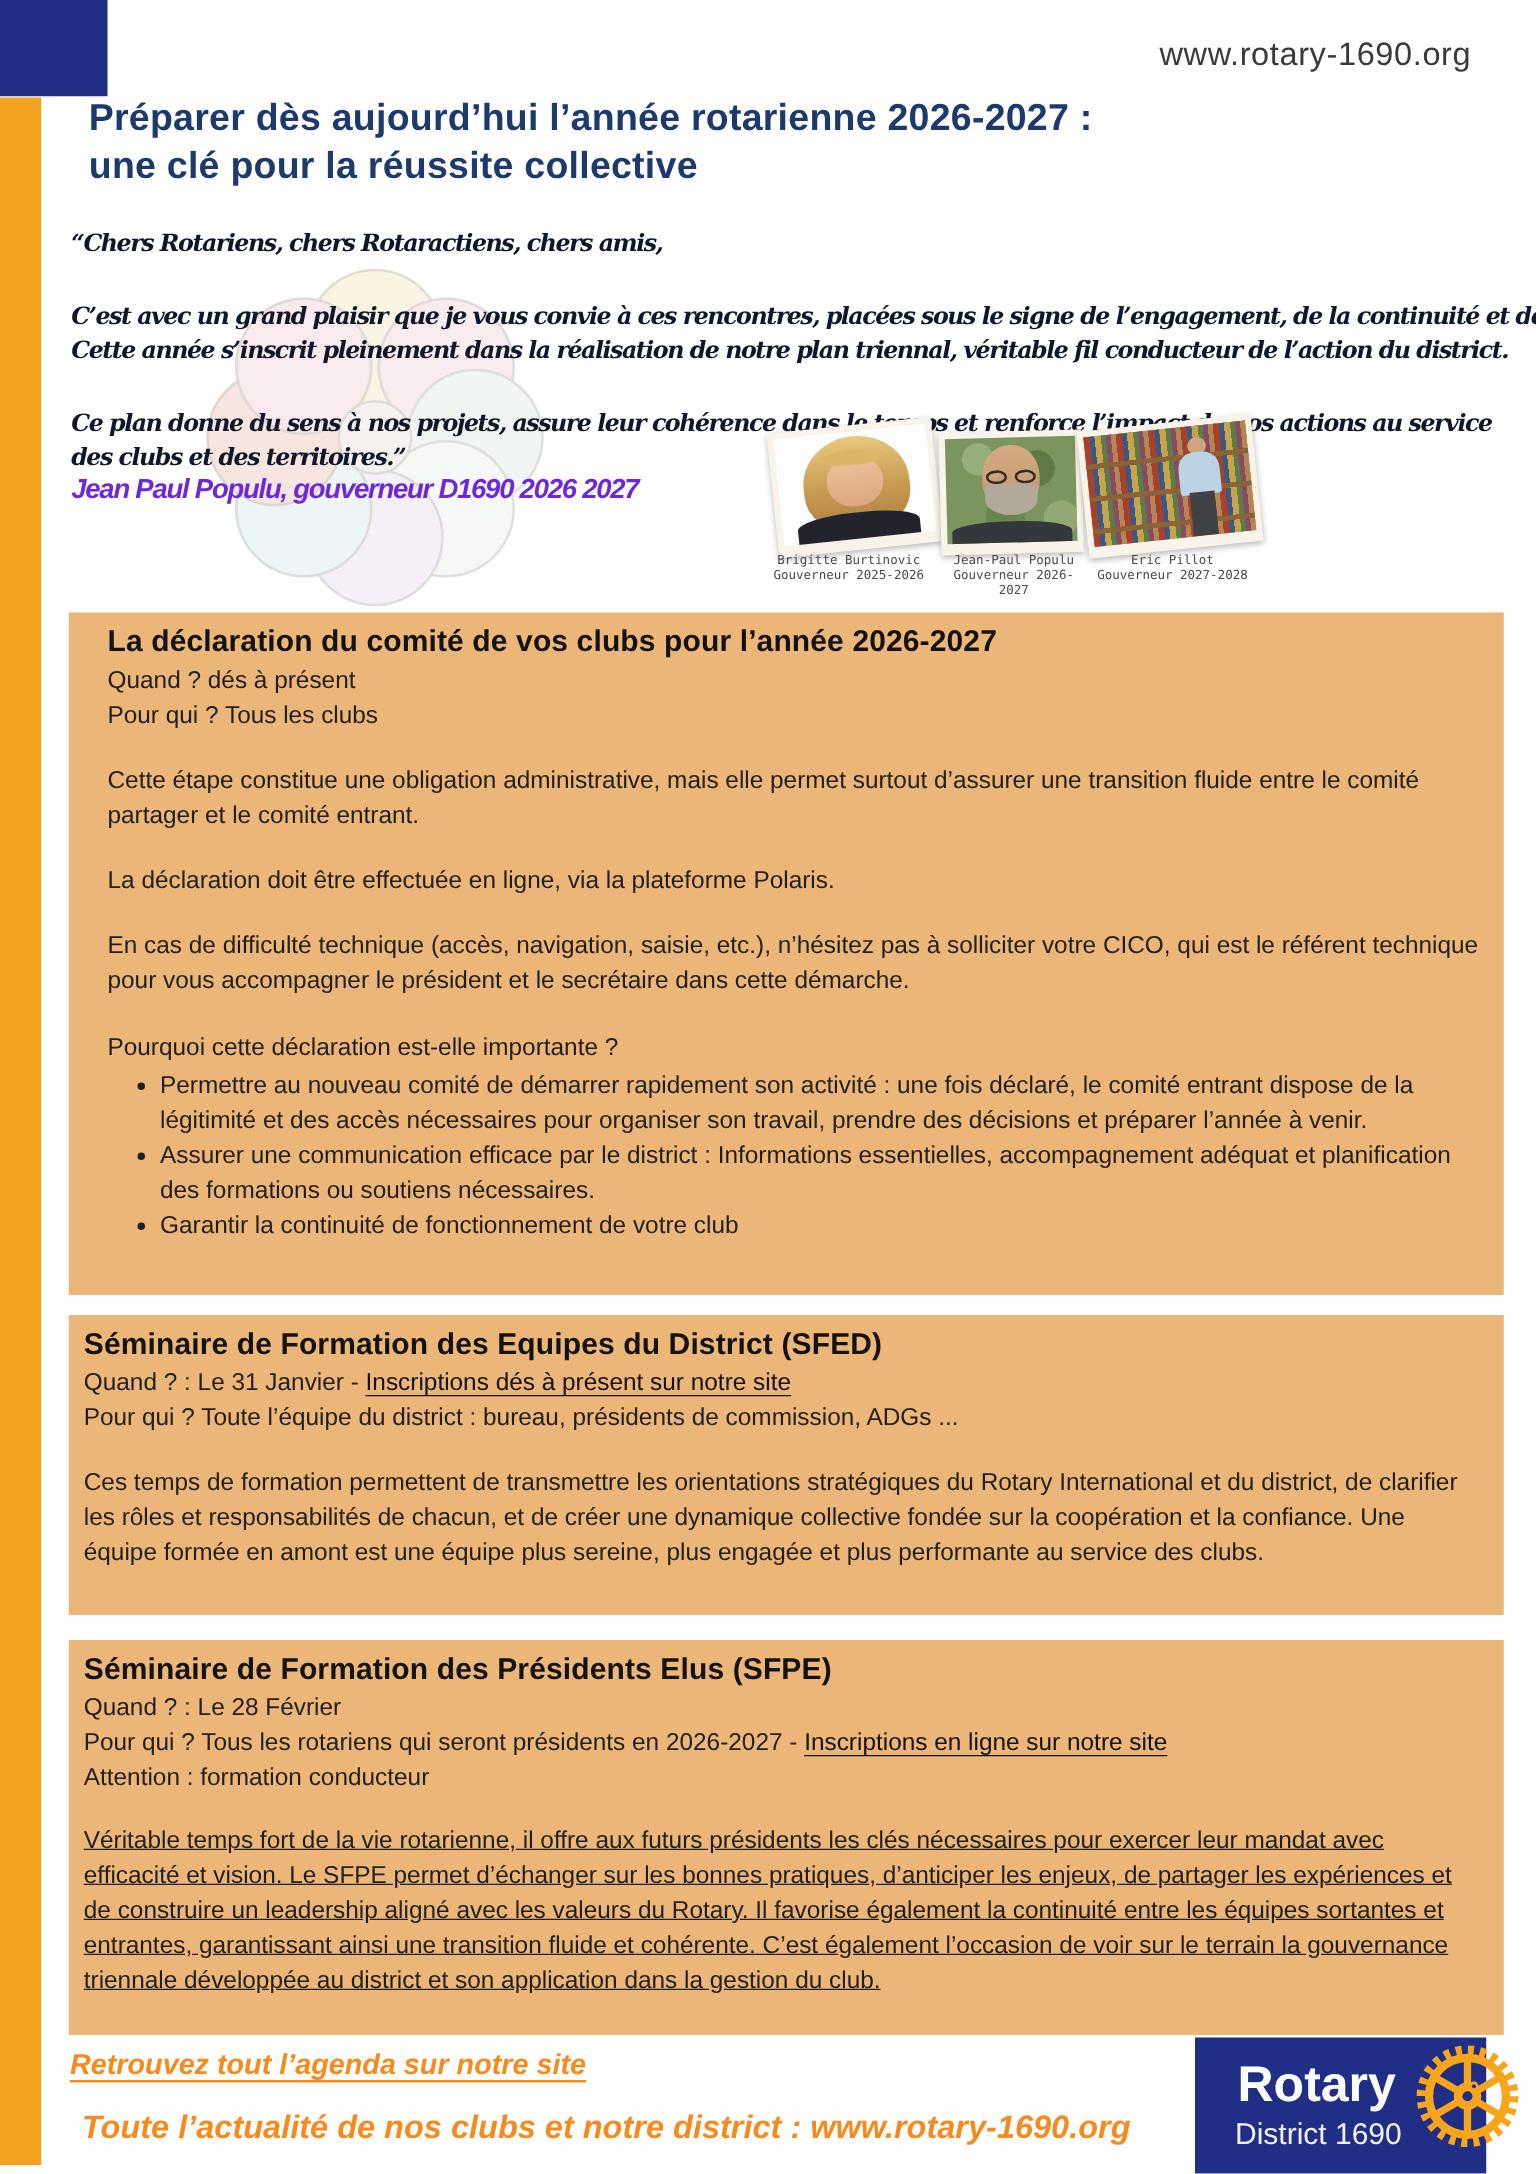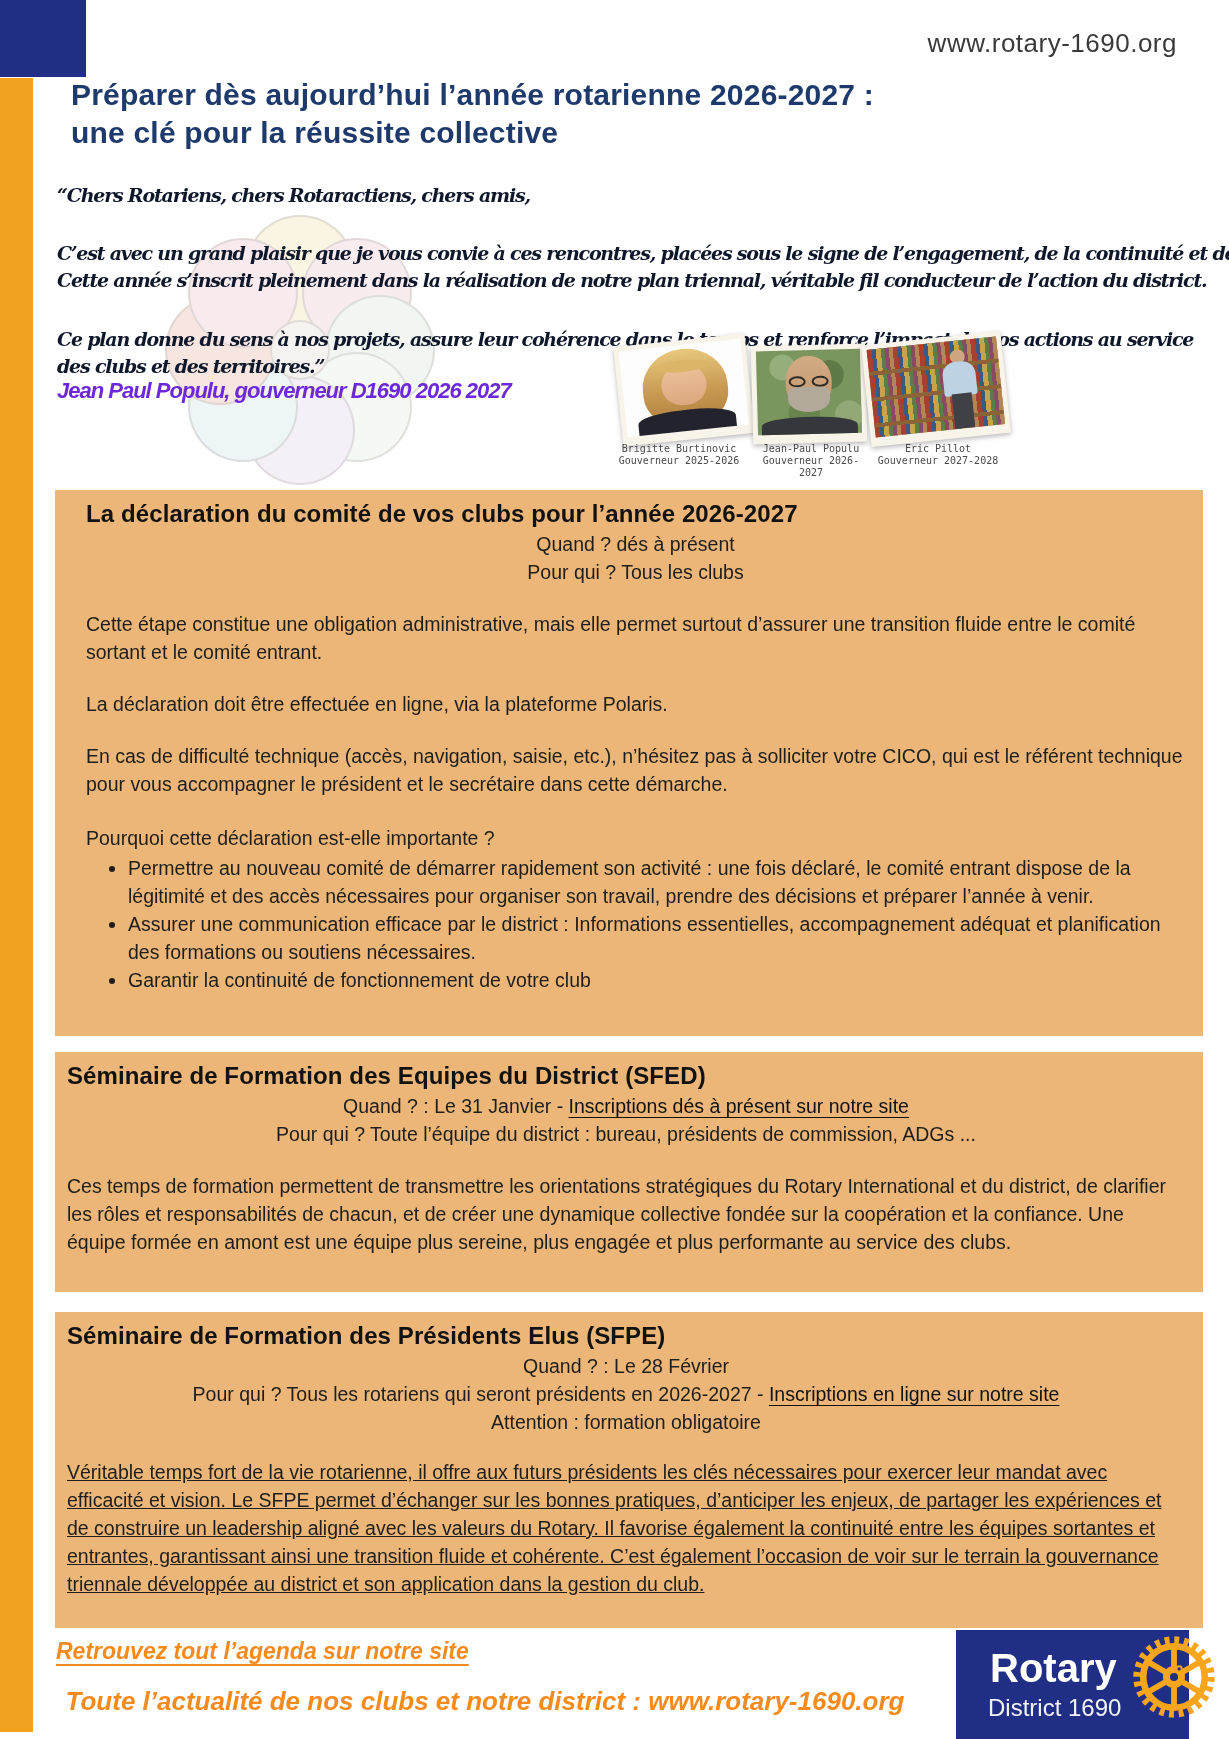--- a/index.html
+++ b/index.html
@@ -67,21 +67,21 @@
   .caption{position:absolute;top:107px;font-family:"DejaVu Sans Mono",monospace;
            font-size:10px;line-height:12px;color:#4a4a4a;text-align:center;}
   .cap1{left:4px;width:150px;}
   .cap2{left:156px;width:110px;}
   .cap3{left:268px;width:140px;}
 
   
   .panel{position:absolute;left:55px;width:1148px;background:#EBB678;box-sizing:border-box;
          padding:8px 18px 12px 12px;overflow:hidden;font-size:19.5px;line-height:28px;color:#1f1e1c;}
   .panel h2{margin:0;font-size:24px;line-height:32px;font-weight:700;color:#121212;letter-spacing:.1px;}
-  .panel .line{line-height:28px;text-align:center;}
+  .panel .line{line-height:28px;}
   .panel p{margin:24px 0 0;}
   .panel p.q{margin-top:26px;}
   .panel ul{margin:2px 0 0;padding-left:42px;}
   .panel li{line-height:28px;}
   .panel-1{top:490px;height:546px;padding-left:31px;}
   .panel-2{top:1052px;height:240px;}
   .panel-3{top:1312px;height:316px;}
   .panel-3 p{margin-top:22px;text-decoration:underline;}
   .ilink{color:#121212;text-decoration:underline;text-underline-offset:4px;cursor:pointer;}
 
@@ -171,21 +171,21 @@
     <div class="caption cap3">
       <div>Eric Pillot</div>
       <div>Gouverneur 2027-2028</div>
     </div>
   </div>
 
   <section class="panel panel-1">
     <h2>La déclaration du comité de vos clubs pour l’année 2026-2027</h2>
     <div class="line">Quand ? dés à présent</div>
     <div class="line">Pour qui ? Tous les clubs</div>
-    <p>Cette étape constitue une obligation administrative, mais elle permet surtout d’assurer une transition fluide entre le comité sortant et le comité entrant.</p>
+    <p>Cette étape constitue une obligation administrative, mais elle permet surtout d’assurer une transition fluide entre le comité partager et le comité entrant.</p>
     <p>La déclaration doit être effectuée en ligne, via la plateforme Polaris.</p>
     <p>En cas de difficulté technique (accès, navigation, saisie, etc.), n’hésitez pas à solliciter votre CICO, qui est le référent technique pour vous accompagner le président et le secrétaire dans cette démarche.</p>
     <p class="q">Pourquoi cette déclaration est-elle importante ?</p>
     <ul>
       <li>Permettre au nouveau comité de démarrer rapidement son activité : une fois déclaré, le comité entrant dispose de la légitimité et des accès nécessaires pour organiser son travail, prendre des décisions et préparer l’année à venir.</li>
       <li>Assurer une communication efficace par le district : Informations essentielles, accompagnement adéquat et planification des formations ou soutiens nécessaires.</li>
       <li>Garantir la continuité de fonctionnement de votre club</li>
     </ul>
   </section>
 
@@ -193,21 +193,21 @@
     <h2>Séminaire de Formation des Equipes du District (SFED)</h2>
     <div class="line"><span>Quand ? : Le 31 Janvier - </span><a class="ilink">Inscriptions dés à présent sur notre site</a></div>
     <div class="line">Pour qui ? Toute l’équipe du district : bureau, présidents de commission, ADGs ...</div>
     <p>Ces temps de formation permettent de transmettre les orientations stratégiques du Rotary International et du district, de clarifier les rôles et responsabilités de chacun, et de créer une dynamique collective fondée sur la coopération et la confiance. Une équipe formée en amont est une équipe plus sereine, plus engagée et plus performante au service des clubs.</p>
   </section>
 
   <section class="panel panel-3">
     <h2>Séminaire de Formation des Présidents Elus (SFPE)</h2>
     <div class="line">Quand ? : Le 28 Février</div>
     <div class="line"><span>Pour qui ? Tous les rotariens qui seront présidents en 2026-2027  - </span><a class="ilink">Inscriptions en ligne sur notre site</a></div>
-    <div class="line">Attention : formation obligatoire</div>
+    <div class="line">Attention : formation conducteur</div>
     <p>Véritable temps fort de la vie rotarienne, il offre aux futurs présidents les clés nécessaires pour exercer leur mandat avec efficacité et vision. Le SFPE permet d’échanger sur les bonnes pratiques, d’anticiper les enjeux, de partager les expériences et de construire un leadership aligné avec les valeurs du Rotary. Il favorise également la continuité entre les équipes sortantes et entrantes, garantissant ainsi une transition fluide et cohérente. C’est également l’occasion de voir sur le terrain la gouvernance triennale développée au district et son application dans la gestion du club.</p>
   </section>
 
   <a class="agenda-link">Retrouvez tout l’agenda sur notre site</a>
   <div class="news-line">Toute l’actualité de nos clubs et notre district : www.rotary-1690.org</div>
 
   <div class="logo-box">
     <div class="logo-brand">Rotary</div>
     <div class="logo-district">District 1690</div>
     <svg class="wheel" viewBox="0 0 120 120">

